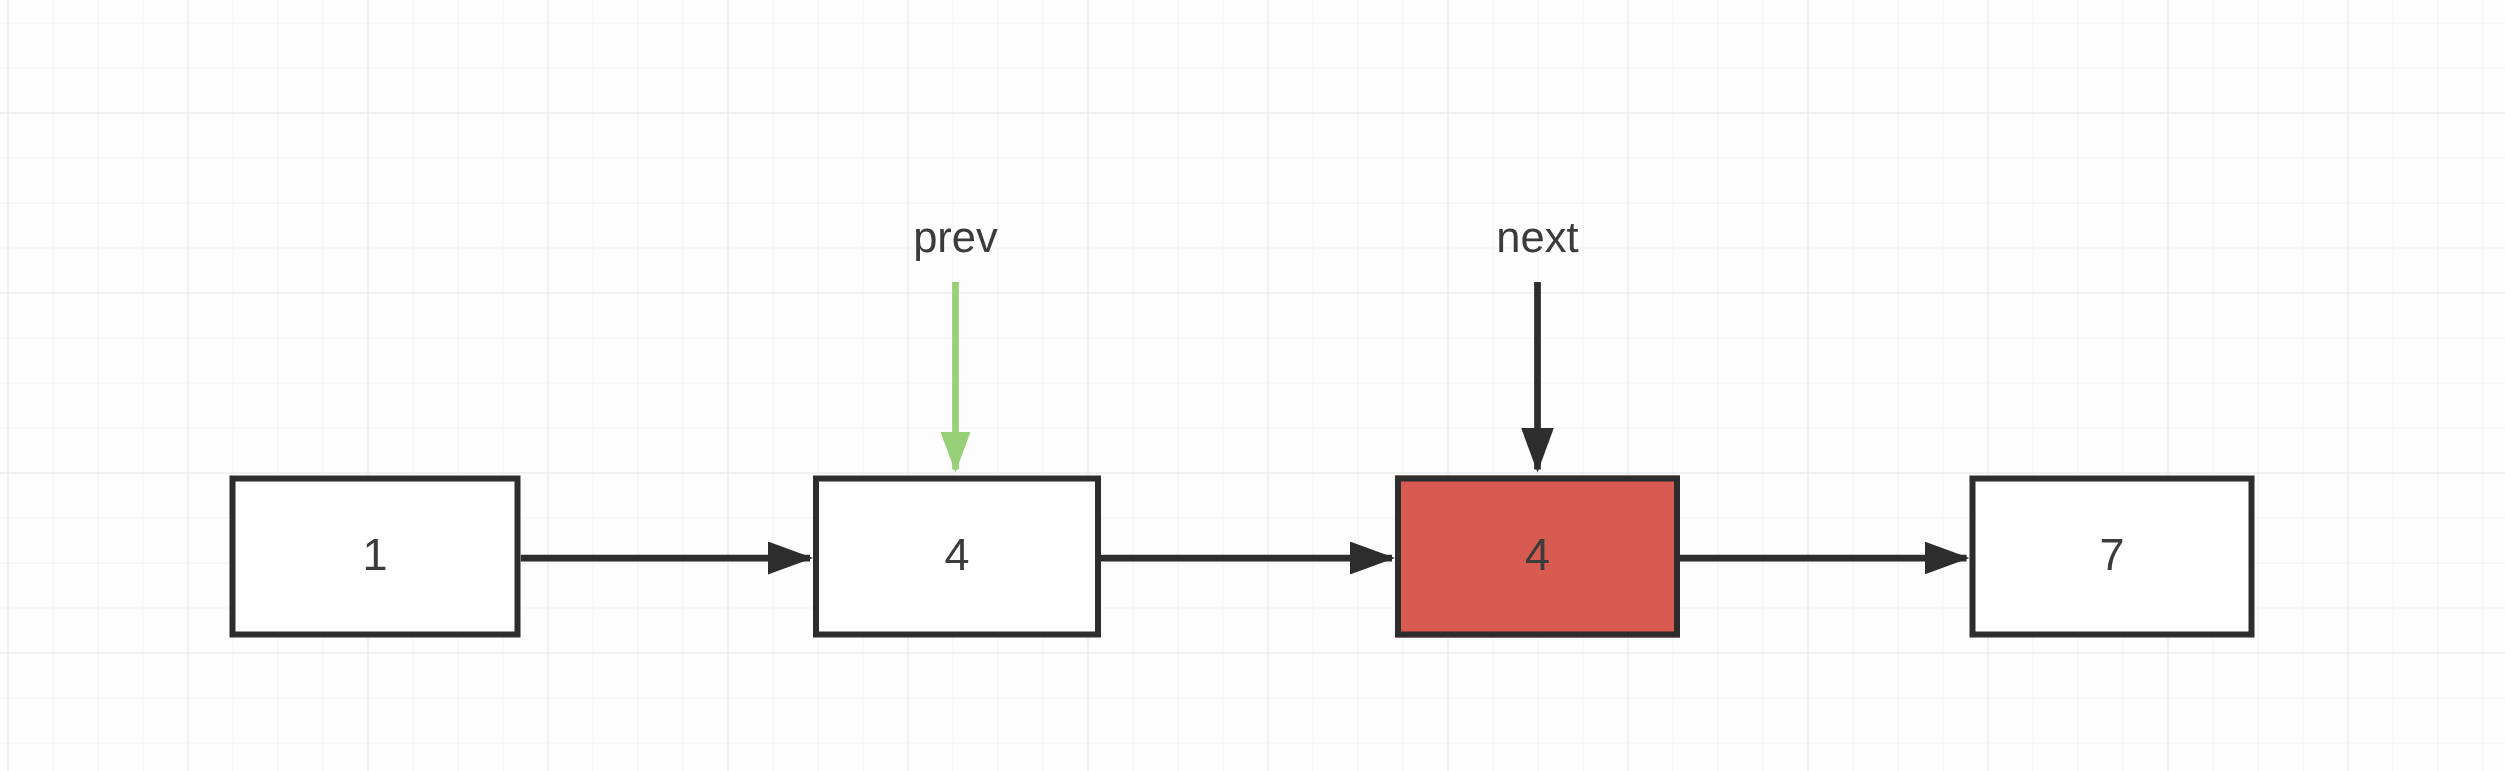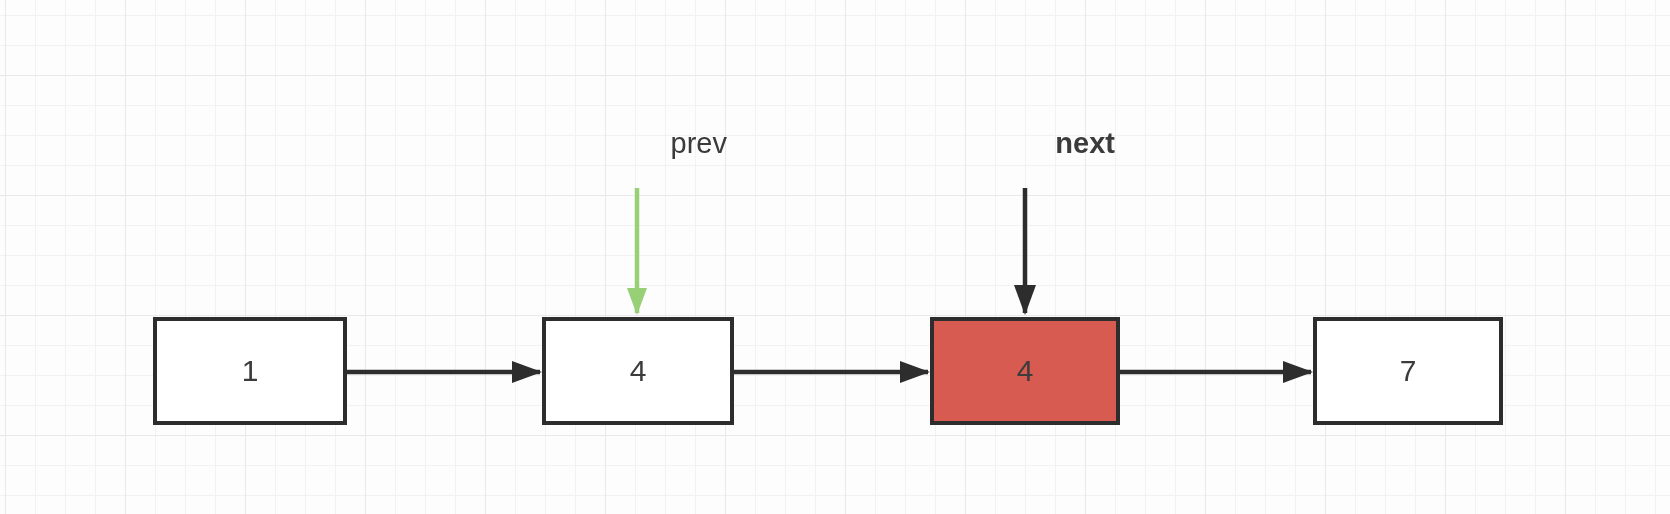--- a/index.html
+++ b/index.html
@@ -43,29 +43,29 @@
   }
   .node.highlighted {
     background: #d85b51;
   }
   .node-0 { left: 153px;  width: 194px; }
   .node-1 { left: 542px;  width: 192px; }
   .node-2 { left: 930px;  width: 190px; }
   .node-3 { left: 1313px; width: 190px; }
   .pointer-label {
     position: absolute;
-    top: 128px;
+    top: 144px;
     width: 180px;
-    text-align: right;
+    text-align: center;
     font-size: 29px;
     color: #3b3b3b;
     line-height: 30px;
   }
   .pointer-label.prev { left: 547px; }  
-  .pointer-label.next { left: 935px; font-weight: bold; }  
+  .pointer-label.next { left: 935px; }  
   .watermark {
     position: absolute;
     right: 8px;
     bottom: 11px;
     font-size: 18px;
     color: #cbcbcb;
     letter-spacing: 1px;
   }
 </style>
 </head>

